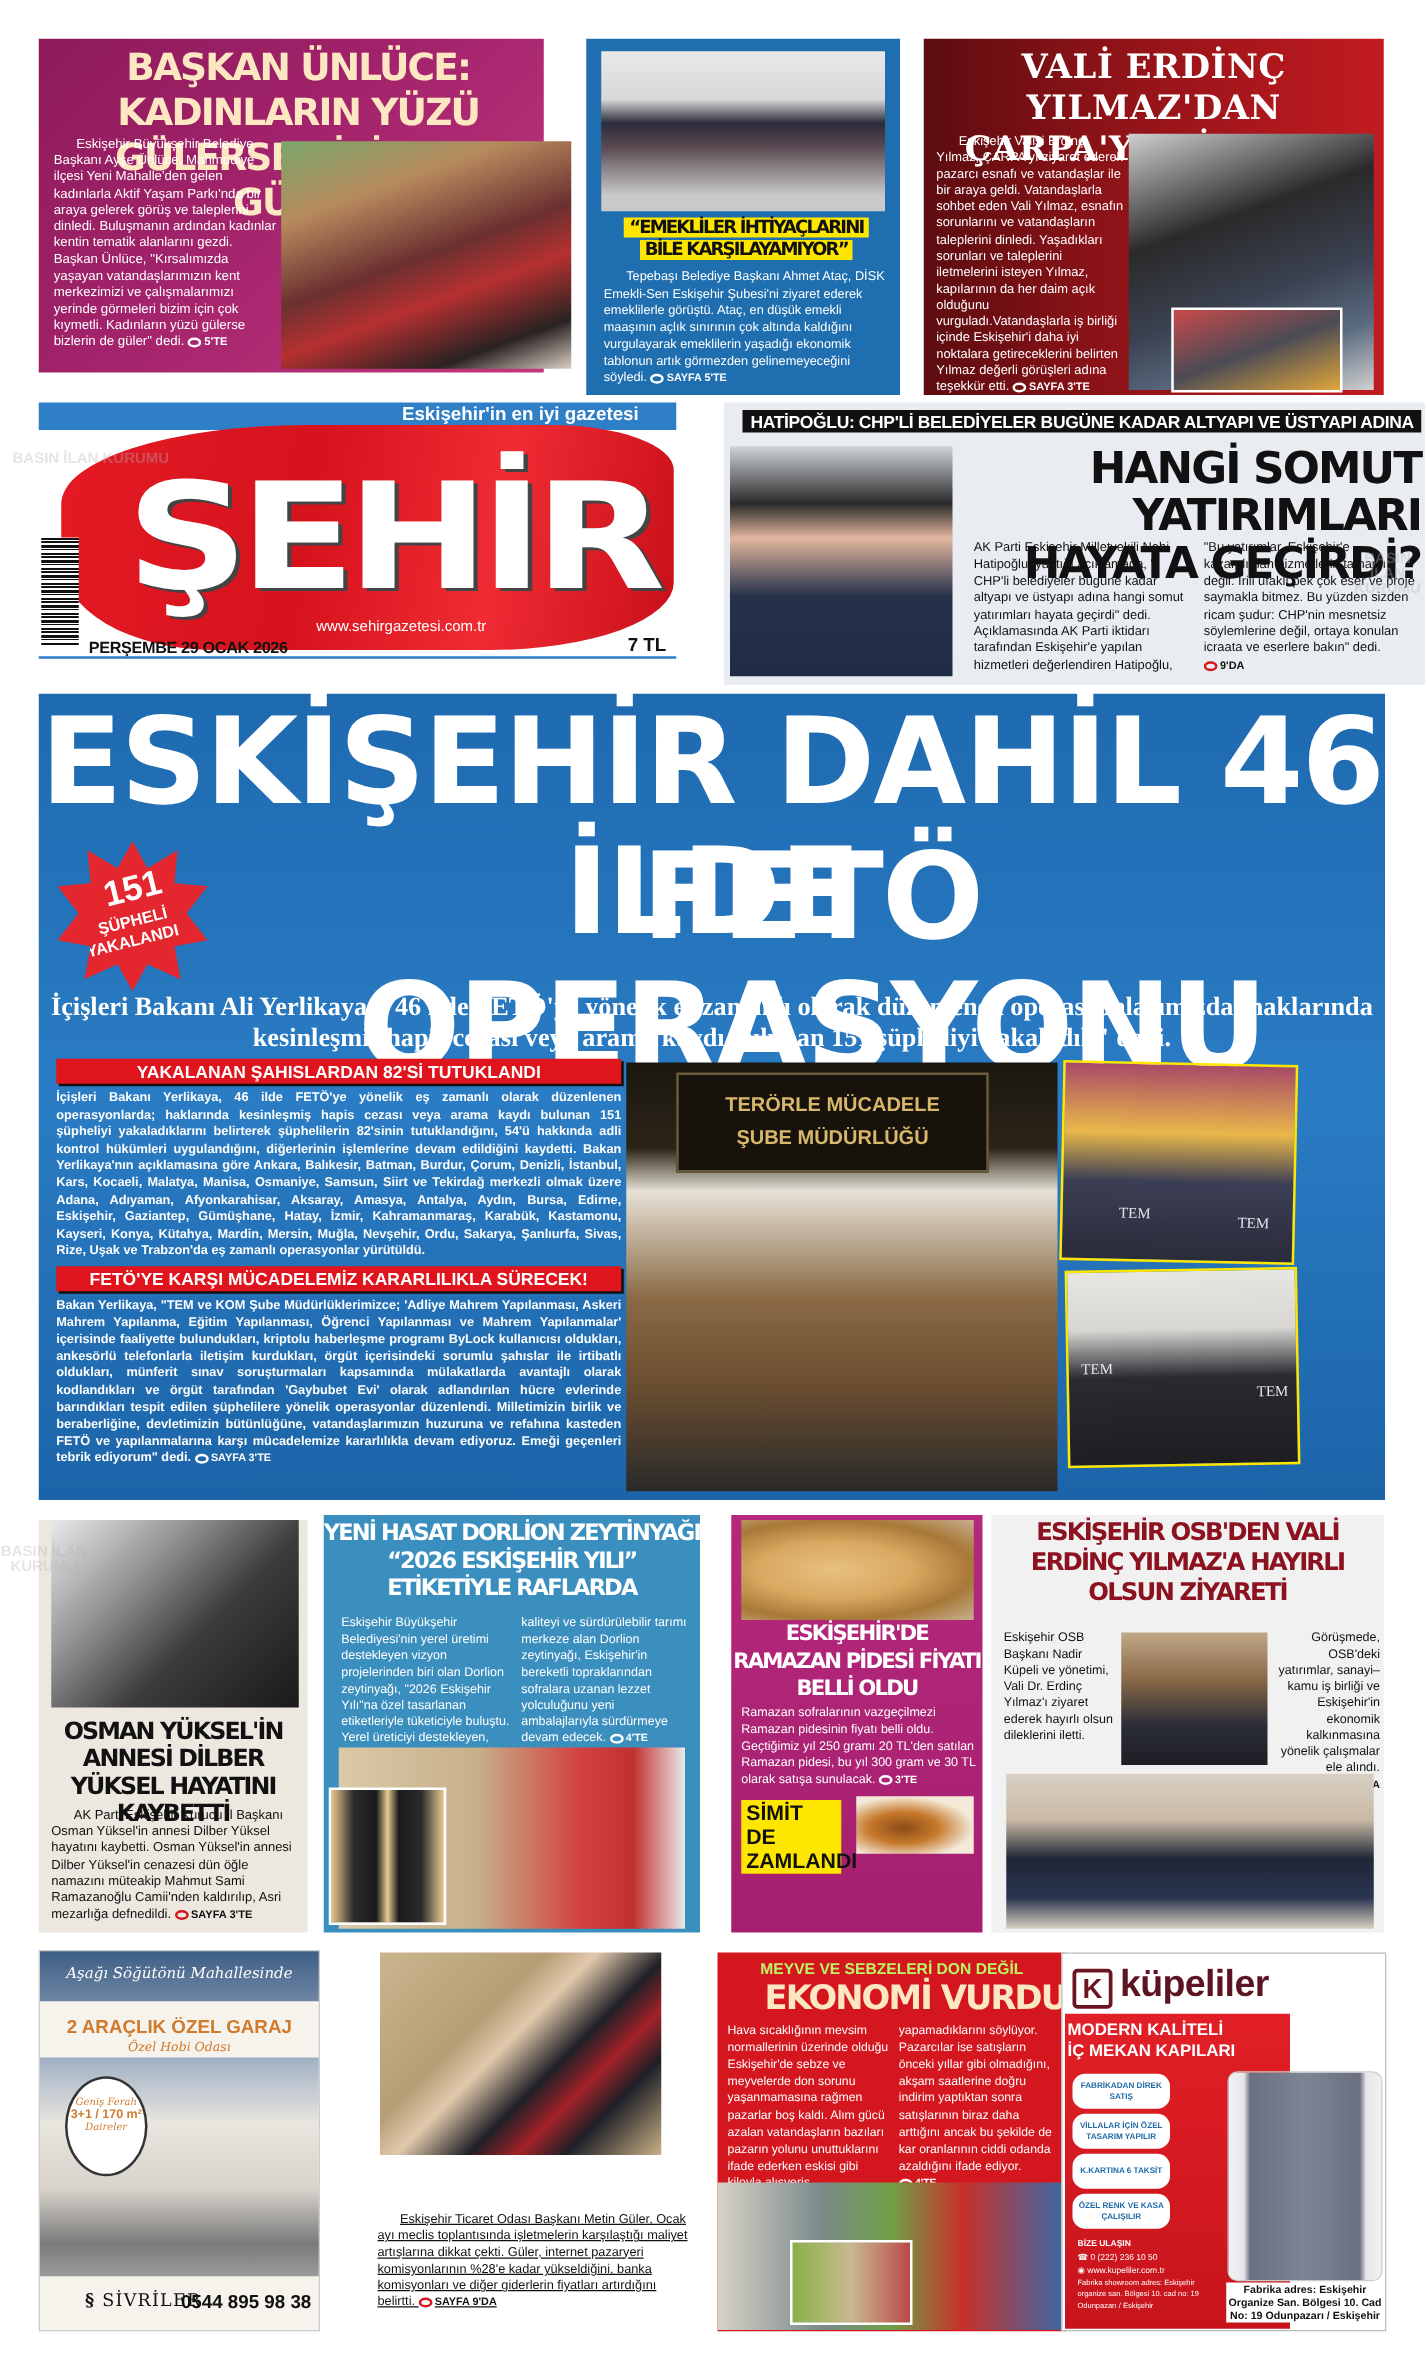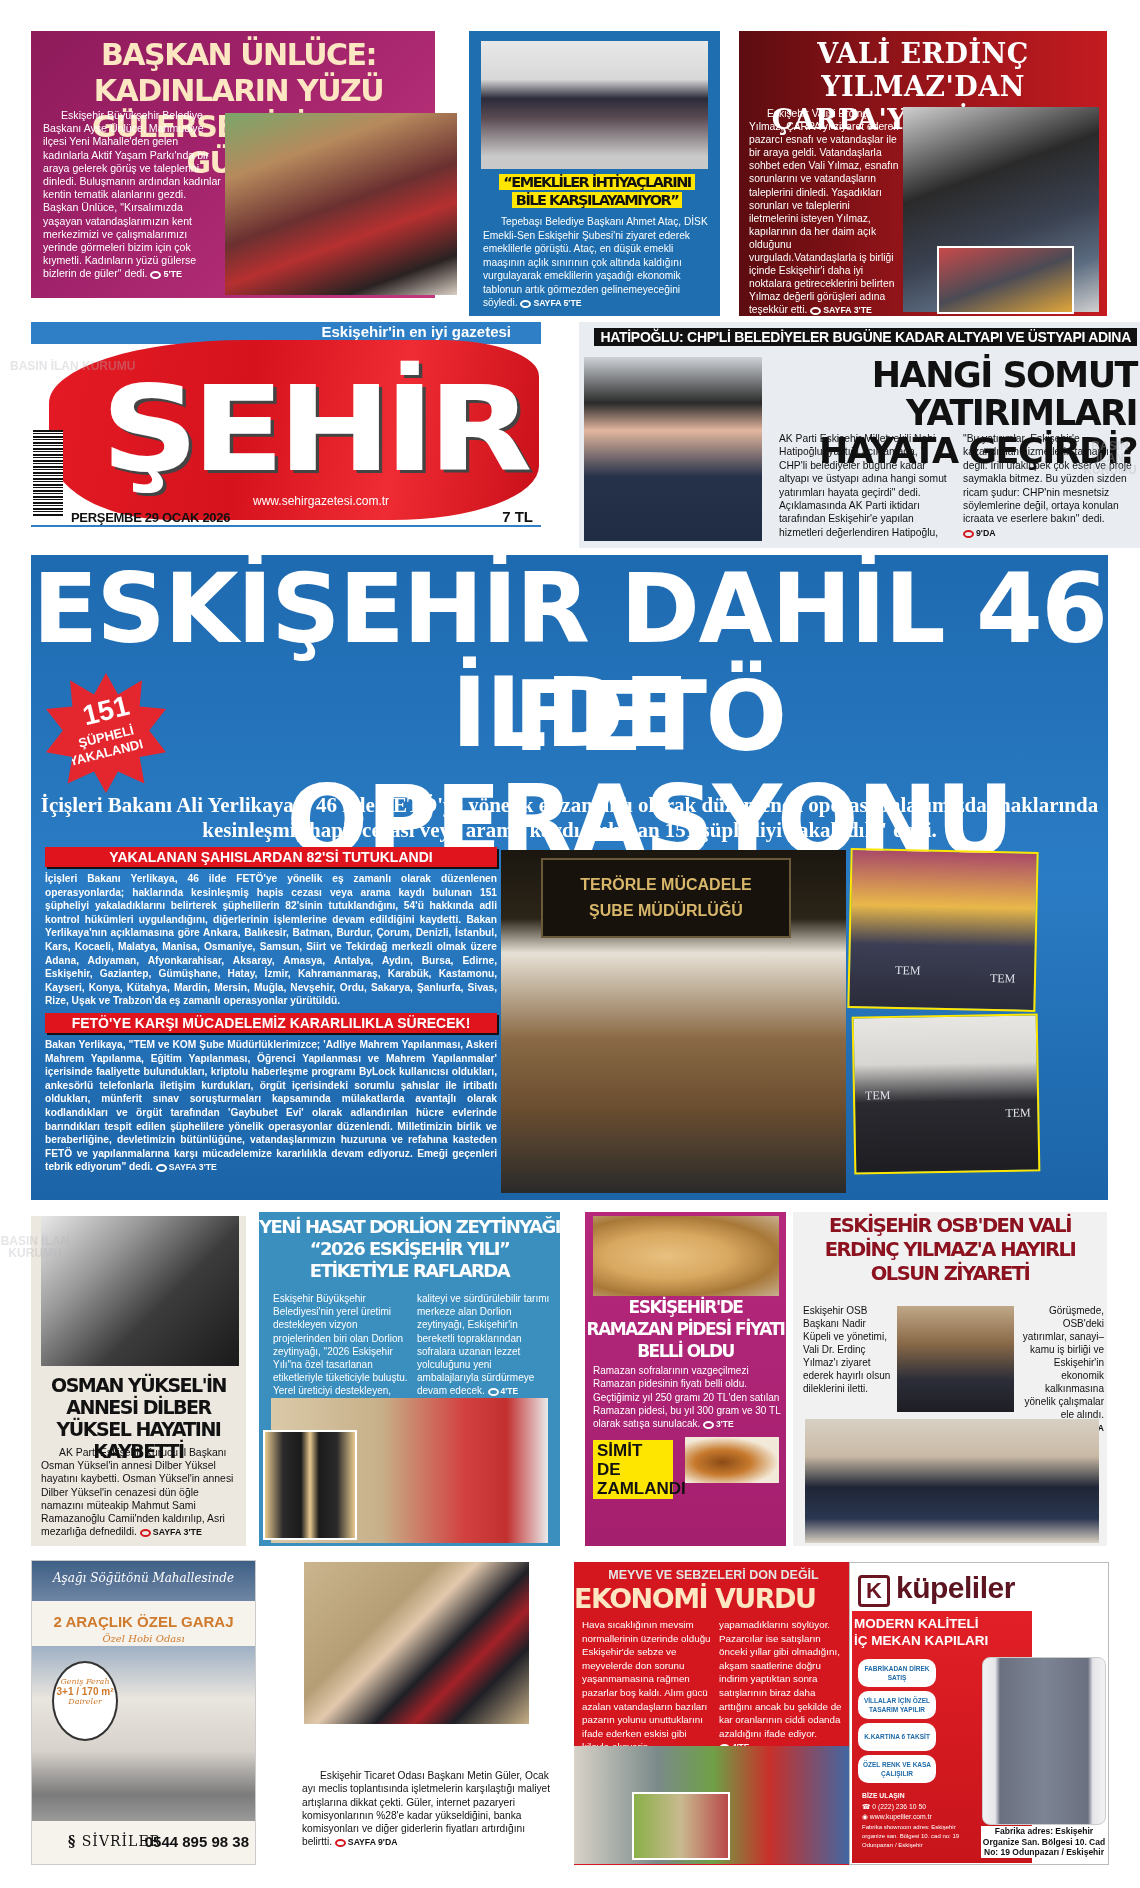--- a/index.html
+++ b/index.html
@@ -107,25 +107,25 @@
   #ad-sivriler .circle { position: absolute; left: 20px; top: 100px; width: 66px; height: 80px; border-radius: 50%; background: #fff; border: 2px solid #333; text-align: center; }
   #ad-sivriler .circle .a { display: block; margin-top: 14px; color: #cf7a2c; font-family: "DejaVu Serif", serif; font-style: italic; font-size: 8px; }
   #ad-sivriler .circle .b { display: block; color: #cf7a2c; font-weight: bold; font-size: 10px; }
   #ad-sivriler .circle .c { display: block; color: #cf7a2c; font-family: "DejaVu Serif", serif; font-style: italic; font-size: 8px; }
   #ad-sivriler .brand { position: absolute; left: 36px; top: 272px; font-family: "DejaVu Serif", serif; font-size: 14px; color: #111; letter-spacing: 1px; }
   #ad-sivriler .phone { position: absolute; right: 6px; top: 272px; font-weight: bold; font-size: 15px; color: #111; }
 
   #box-guler { left: 298px; top: 1562px; width: 252px; height: 300px; }
   #box-guler .photo { left: 6px; top: 0; width: 225px; height: 162px; background: linear-gradient(135deg,#cbb58e 0%,#b59e75 35%,#e2c9ad 45%,#1e1f26 60%,#a32228 70%,#1e1f26 80%,#c9b187 100%); }
   #box-guler h2 { position: absolute; left: 0; top: 166px; width: 252px; text-align: center; font-size: 14.5px; line-height: 18px; color: #111; letter-spacing: -0.5px; }
-  #box-guler .txt { position: absolute; left: 4px; top: 207px; width: 248px; font-size: 10.2px; line-height: 13.3px; color: #111; }
+  #box-guler .txt { position: absolute; left: 4px; top: 207px; width: 248px; font-size: 10.2px; line-height: 13.3px; color: #111; text-decoration: underline; }
 
   #box-meyve { left: 574px; top: 1562px; width: 279px; height: 303px; background: #d4161f; }
-  #box-meyve .kick { position: absolute; left: 0; top: 6px; width: 279px; text-align: center; color: #e5e5e5; font-weight: bold; font-size: 12.5px; }
-  #box-meyve h2 { position: absolute; left: 0; top: 22px; width: 279px; text-align: left; color: #fde7c3; font-size: 27px; line-height: 30px; }
+  #box-meyve .kick { position: absolute; left: 0; top: 6px; width: 279px; text-align: center; color: #bef264; font-weight: bold; font-size: 12.5px; }
+  #box-meyve h2 { position: absolute; left: 0; top: 22px; width: 279px; text-align: right; color: #fde7c3; font-size: 27px; line-height: 30px; }
   #box-meyve .cols { position: absolute; left: 8px; top: 56px; width: 266px; column-count: 2; column-gap: 8px; color: #fff; font-size: 9.8px; line-height: 13.6px; }
   #box-meyve .photo { left: 0; top: 184px; width: 279px; height: 118px; background: linear-gradient(90deg,#d8d2c8 0%,#7a8a8a 30%,#6fa046 50%,#c8302a 70%,#3b6aa8 100%); }
   #box-meyve .inset { position: absolute; left: 58px; top: 230px; width: 98px; height: 68px; border: 2px solid #fff; background: linear-gradient(90deg,#8ab048,#c9b98f,#b94a4a); }
 
   #ad-kupeliler { left: 849px; top: 1562px; width: 260px; height: 303px; background: #fff; border: 1px solid #bbb; }
   #ad-kupeliler .logo-k { position: absolute; left: 8px; top: 12px; width: 32px; height: 32px; border: 3px solid #6b1422; border-radius: 4px; color: #6b1422; font-weight: bold; font-size: 22px; text-align: center; line-height: 26px; }
   #ad-kupeliler .brand { position: absolute; left: 46px; top: 8px; color: #5c1420; font-weight: bold; font-size: 30px; letter-spacing: -0.5px; }
   #ad-kupeliler .redpanel { position: absolute; left: 2px; top: 48px; width: 180px; height: 252px; background: linear-gradient(180deg,#e21f26 0%,#c7141b 100%); }
   #ad-kupeliler .hl { position: absolute; left: 4px; top: 52px; width: 175px; color: #fff; font-weight: bold; font-size: 13.5px; line-height: 17px; }
   #ad-kupeliler .pill { position: absolute; left: 8px; width: 78px; height: 28px; background: #fff; border-radius: 10px; color: #1f6aa8; font-weight: bold; font-size: 6.5px; line-height: 9px; text-align: center; padding-top: 5px; }

